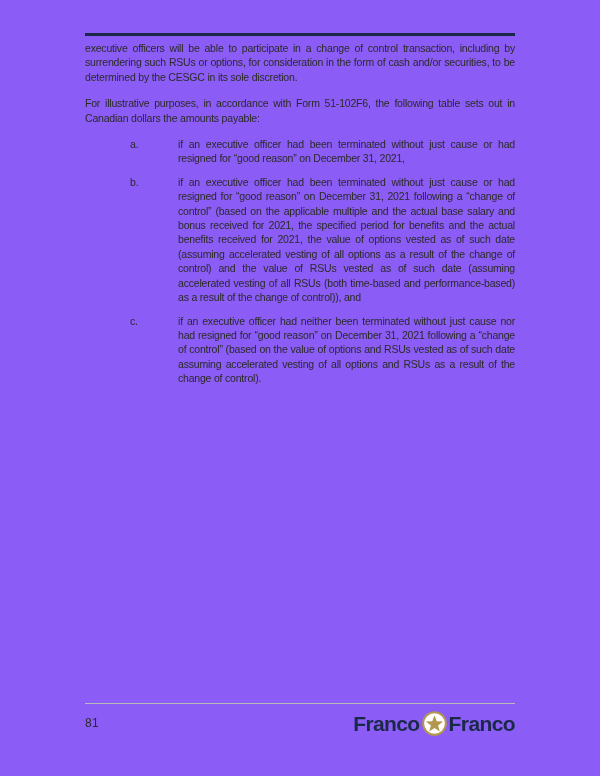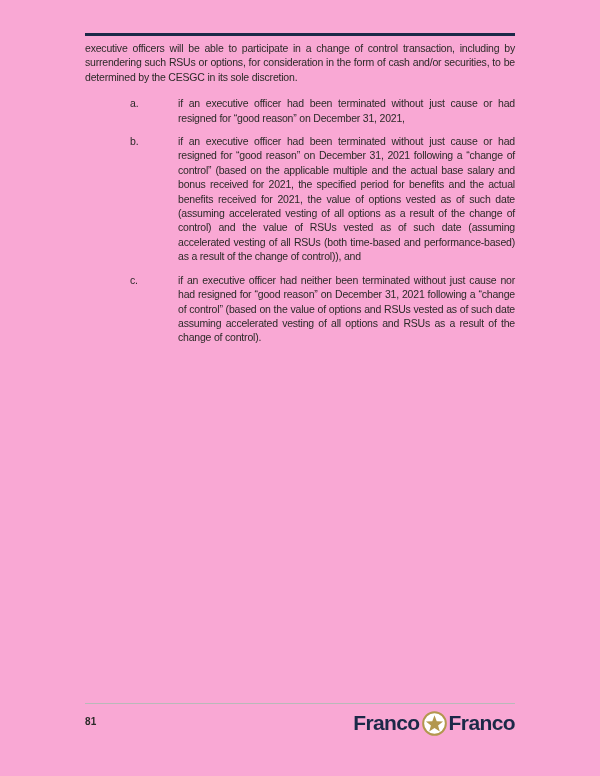--- a/index.html
+++ b/index.html
@@ -7,21 +7,21 @@
     --gold: #b3974e;
     --text: #2b2a28;
     --rule_gray: #b9b9b9;
   }
   * { box-sizing: border-box; }
   html, body { margin: 0; padding: 0; background: #ffffff; }
   .page {
     position: relative;
     width: 600px;
     height: 776px;
-    background: #f9a8d4;
+    background: #8b5cf6;
     font-family: "Liberation Sans", "DejaVu Sans", sans-serif;
     color: var(--text, #2b2a28);
     overflow: hidden;
   }
   .top-rule {
     position: absolute;
     left: 85px; top: 33px;
     width: 430px; height: 3px;
     background: var(--navy, #1b2948);
   }
@@ -53,30 +53,30 @@
   }
   .footer-rule {
     position: absolute;
     left: 85px; top: 703px;
     width: 430px; height: 1px;
     background: var(--rule_gray, #b9b9b9);
   }
   .page-number {
     position: absolute;
     left: 85px; top: 716px;
-    font-size: 10px;
-    font-weight: bold;
+    font-size: 12px;
+    font-weight: normal;
     letter-spacing: 0.3px;
     color: var(--text, #2b2a28);
   }
   .logo {
     position: absolute;
     right: 85px; top: 710px;
     display: flex;
-    align-items: flex-start;
+    align-items: center;
     gap: 1px;
   }
   .logo-word {
     font-size: 21px;
     font-weight: bold;
     color: var(--navy, #1b2948);
     letter-spacing: -0.6px;
     line-height: 26px;
   }
   .logo-star {
@@ -88,20 +88,21 @@
 </head>
 <body>
 
 <div class="page">
 
   <div class="top-rule"></div>
 
   <div class="content">
     <p class="para">executive officers will be able to participate in a change of control transaction, including by surrendering such RSUs or options, for consideration in the form of cash and/or securities, to be determined by the CESGC in its sole discretion.</p>
 
+    <p class="para">For illustrative purposes, in accordance with Form 51-102F6, the following table sets out in Canadian dollars the amounts payable:</p>
 
     <div class="list">
       <div class="list-item">
         <span class="list-label">a.</span>
         <span class="list-text">if an executive officer had been terminated without just cause or had resigned for “good reason” on December 31, 2021,</span>
       </div>
       <div class="list-item">
         <span class="list-label">b.</span>
         <span class="list-text">if an executive officer had been terminated without just cause or had resigned for “good reason” on December 31, 2021 following a “change of control” (based on the applicable multiple and the actual base salary and bonus received for 2021, the specified period for benefits and the actual benefits received for 2021, the value of options vested as of such date (assuming accelerated vesting of all options as a result of the change of control) and the value of RSUs vested as of such date (assuming accelerated vesting of all RSUs (both time-based and performance-based) as a result of the change of control)), and</span>
       </div>

